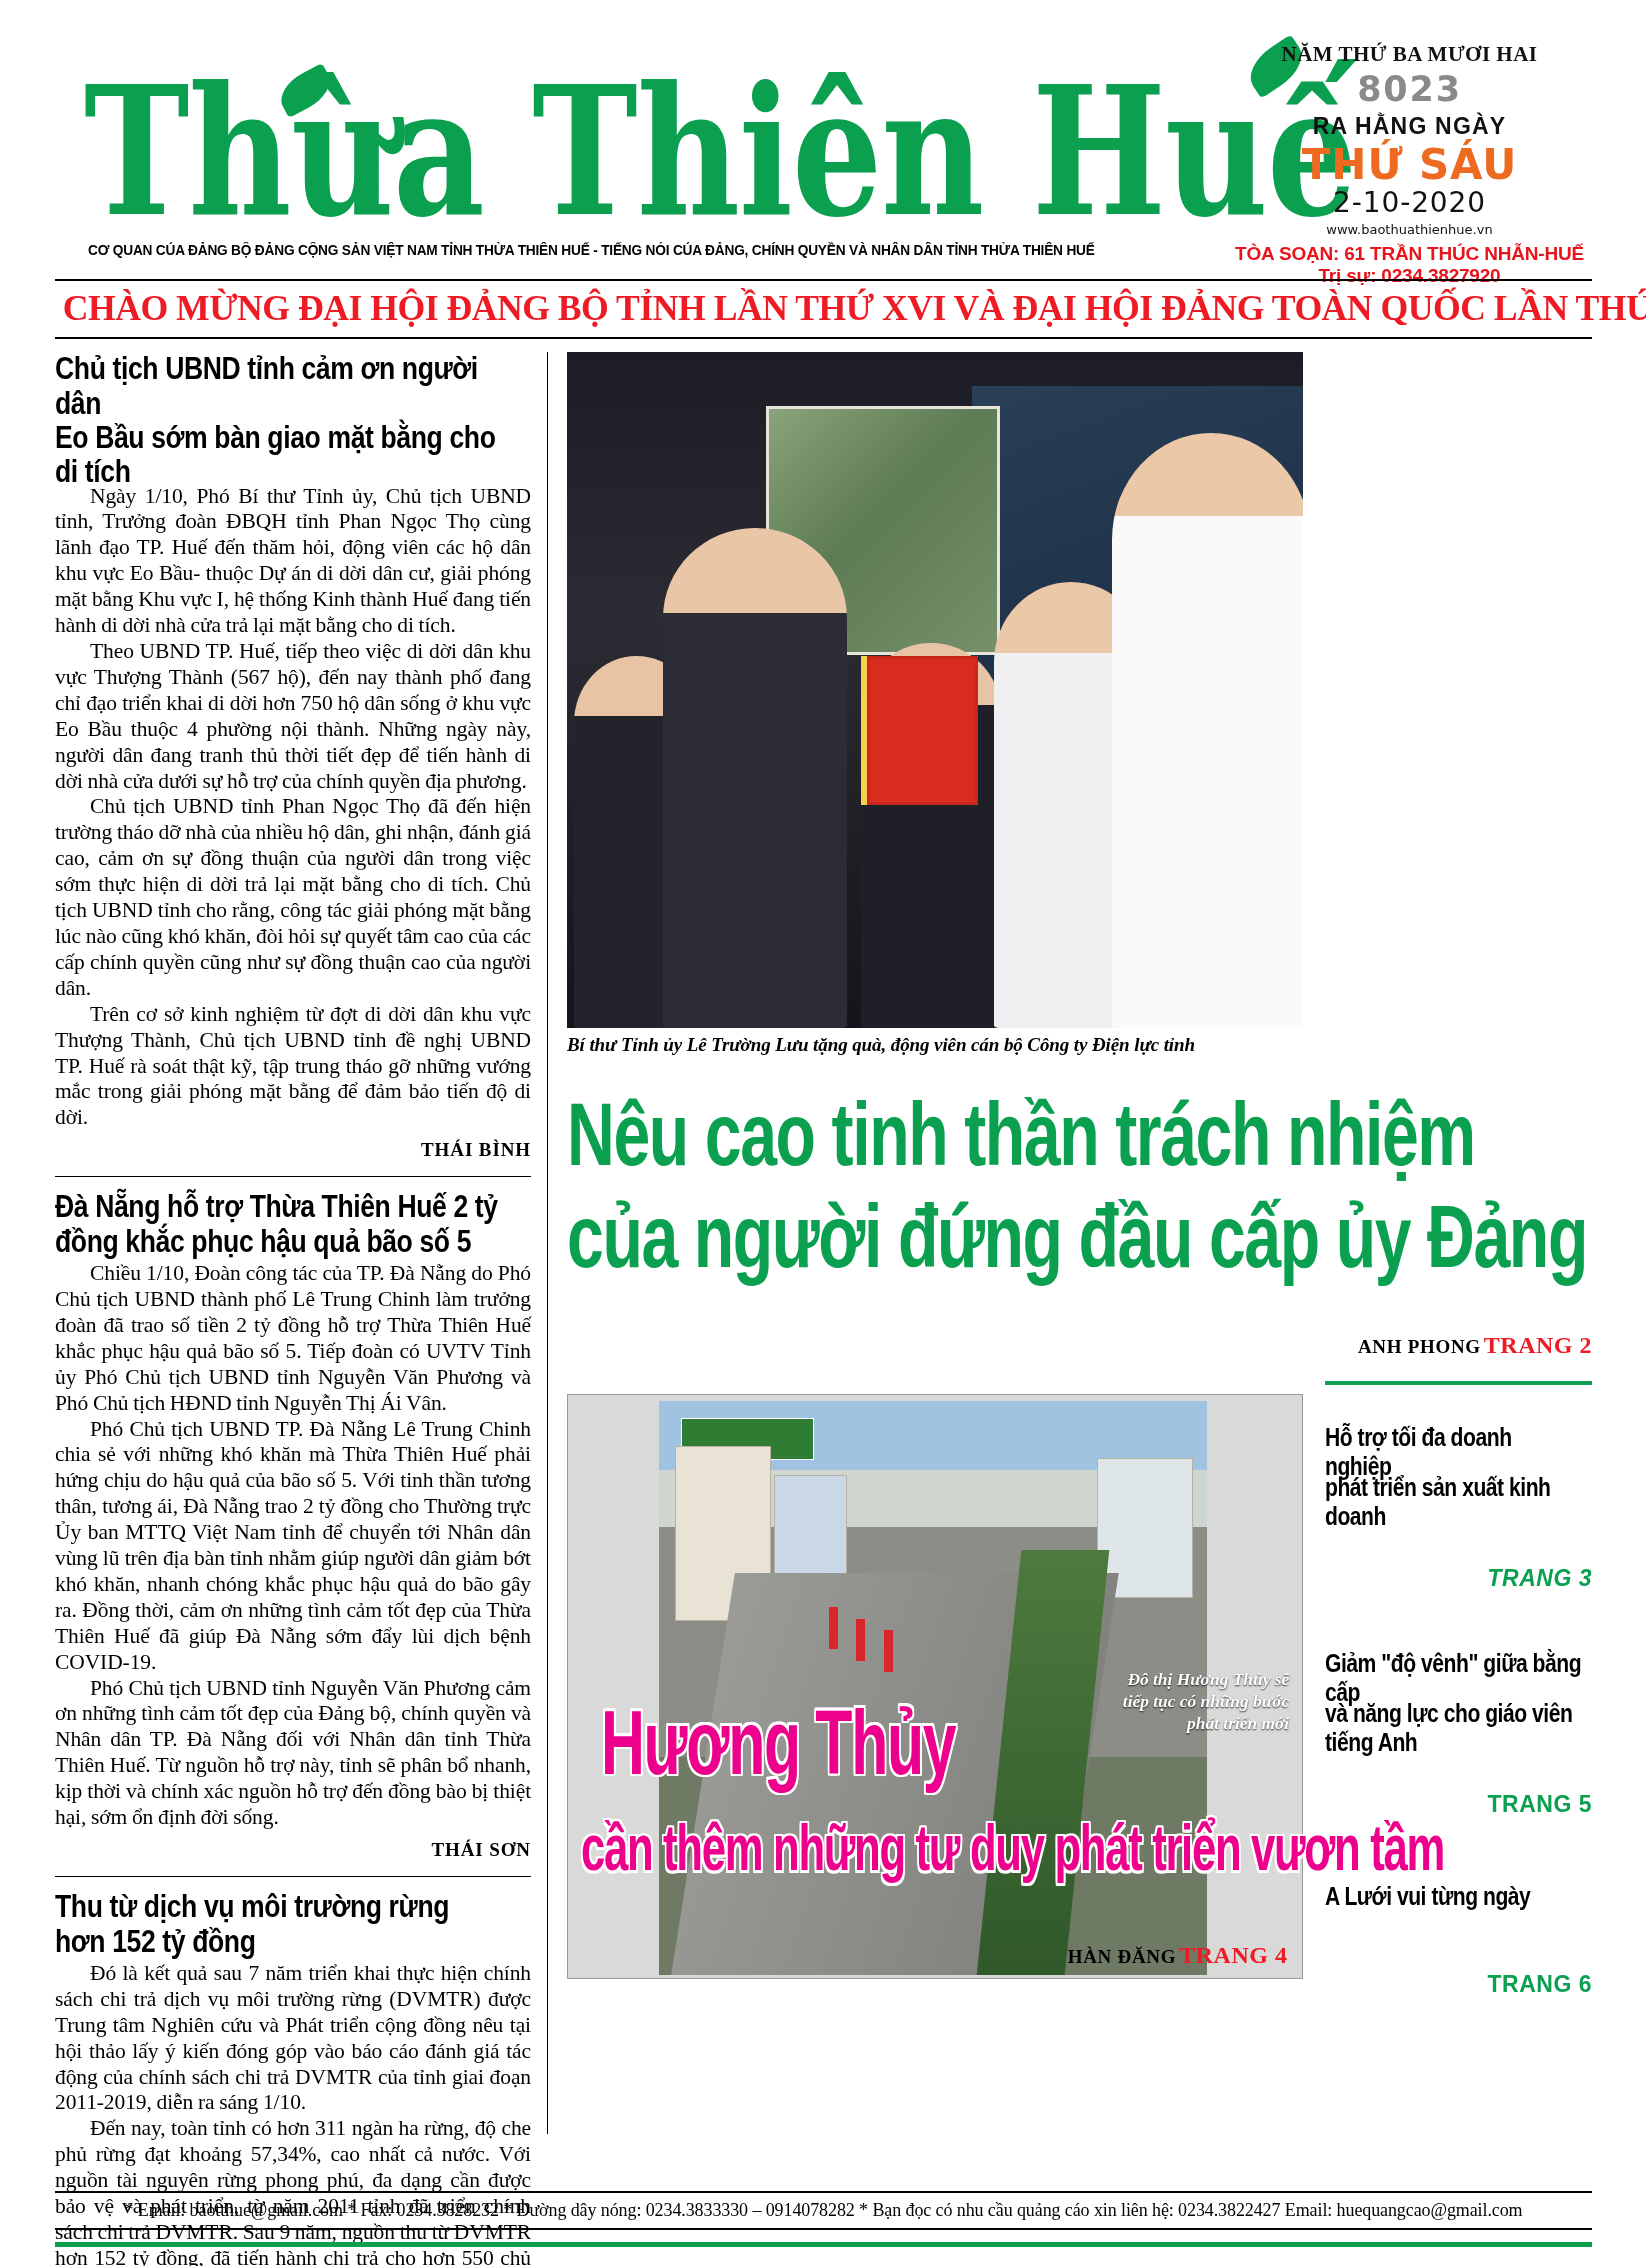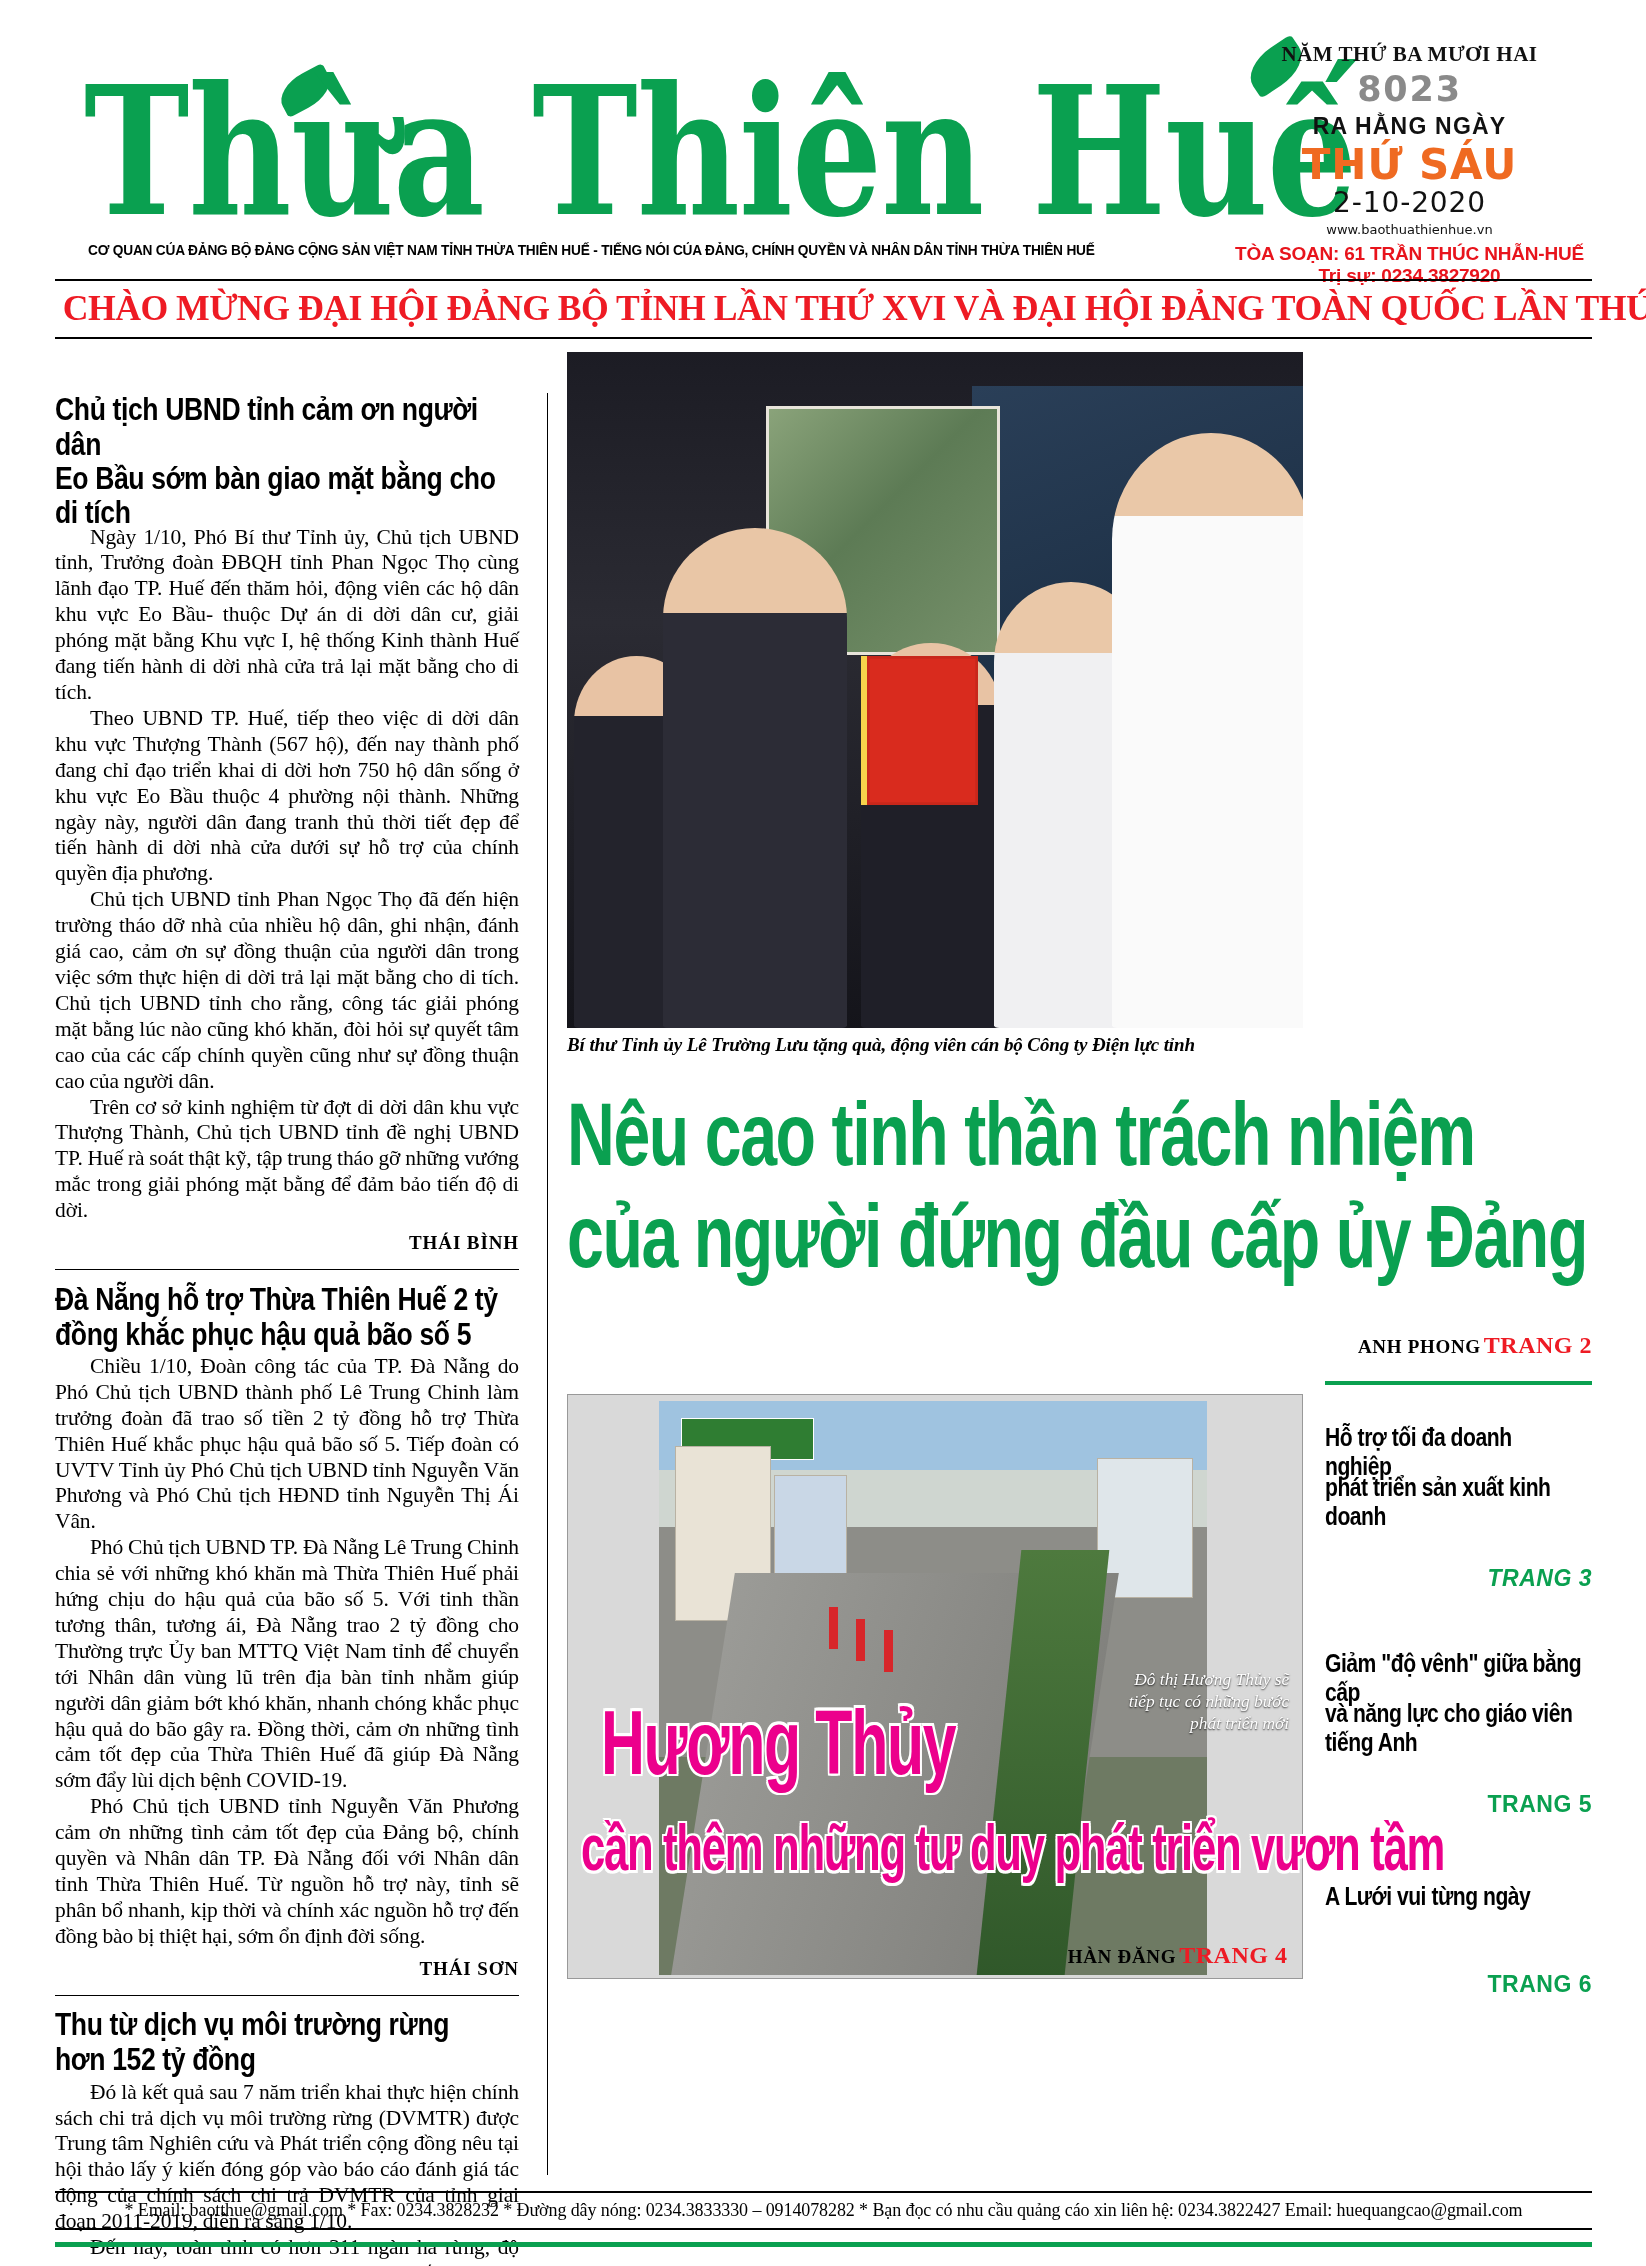--- a/index.html
+++ b/index.html
@@ -103,21 +103,21 @@
     transform:scaleX(0.99);
   }
 
   
   .content {
     position:absolute; left:55px; top:352px; width:1537px; height:1791px;
   }
   .col-left {
     position:absolute; left:0; top:0; width:493px; height:1782px;
     border-right:1.4px solid #000;
-    padding-right:28px; box-sizing:border-box;margin-top:41px;
+    padding-right:16px; box-sizing:border-box;
   }
   .col-mid {
     position:absolute; left:512px; top:0; width:736px;
   }
   .col-right {
     position:absolute; left:1270px; top:1023px; width:267px;
   }
 
   
   .hl {
@@ -208,21 +208,21 @@
     transform-origin:left top;
     text-shadow:
        1.8px 0 0 #fff, -1.8px 0 0 #fff, 0 1.8px 0 #fff, 0 -1.8px 0 #fff,
        1.8px 1.8px 0 #fff, -1.8px -1.8px 0 #fff, 1.8px -1.8px 0 #fff, -1.8px 1.8px 0 #fff;
     white-space:nowrap;
   }
   .mag-1 { font-size:64px; }
   .mag-2 { font-size:46px; }
   .photo-note {
     font-family:"Liberation Serif", serif;
-    font-style:italic; font-weight:400; font-size:17.4px;
+    font-style:italic; font-weight:700; font-size:17.4px;
     color:#fff; text-align:right; line-height:1.25;
     text-shadow:0 0.9px 1.8px rgba(0,0,0,.8);
   }
 
   
   .footer {
     position:absolute; left:55px; bottom:37px; width:1537px;
     border-top:2.3px solid #000; border-bottom:2.3px solid #000;
     padding:6.4px 0 7.3px 0; text-align:center;
   }

